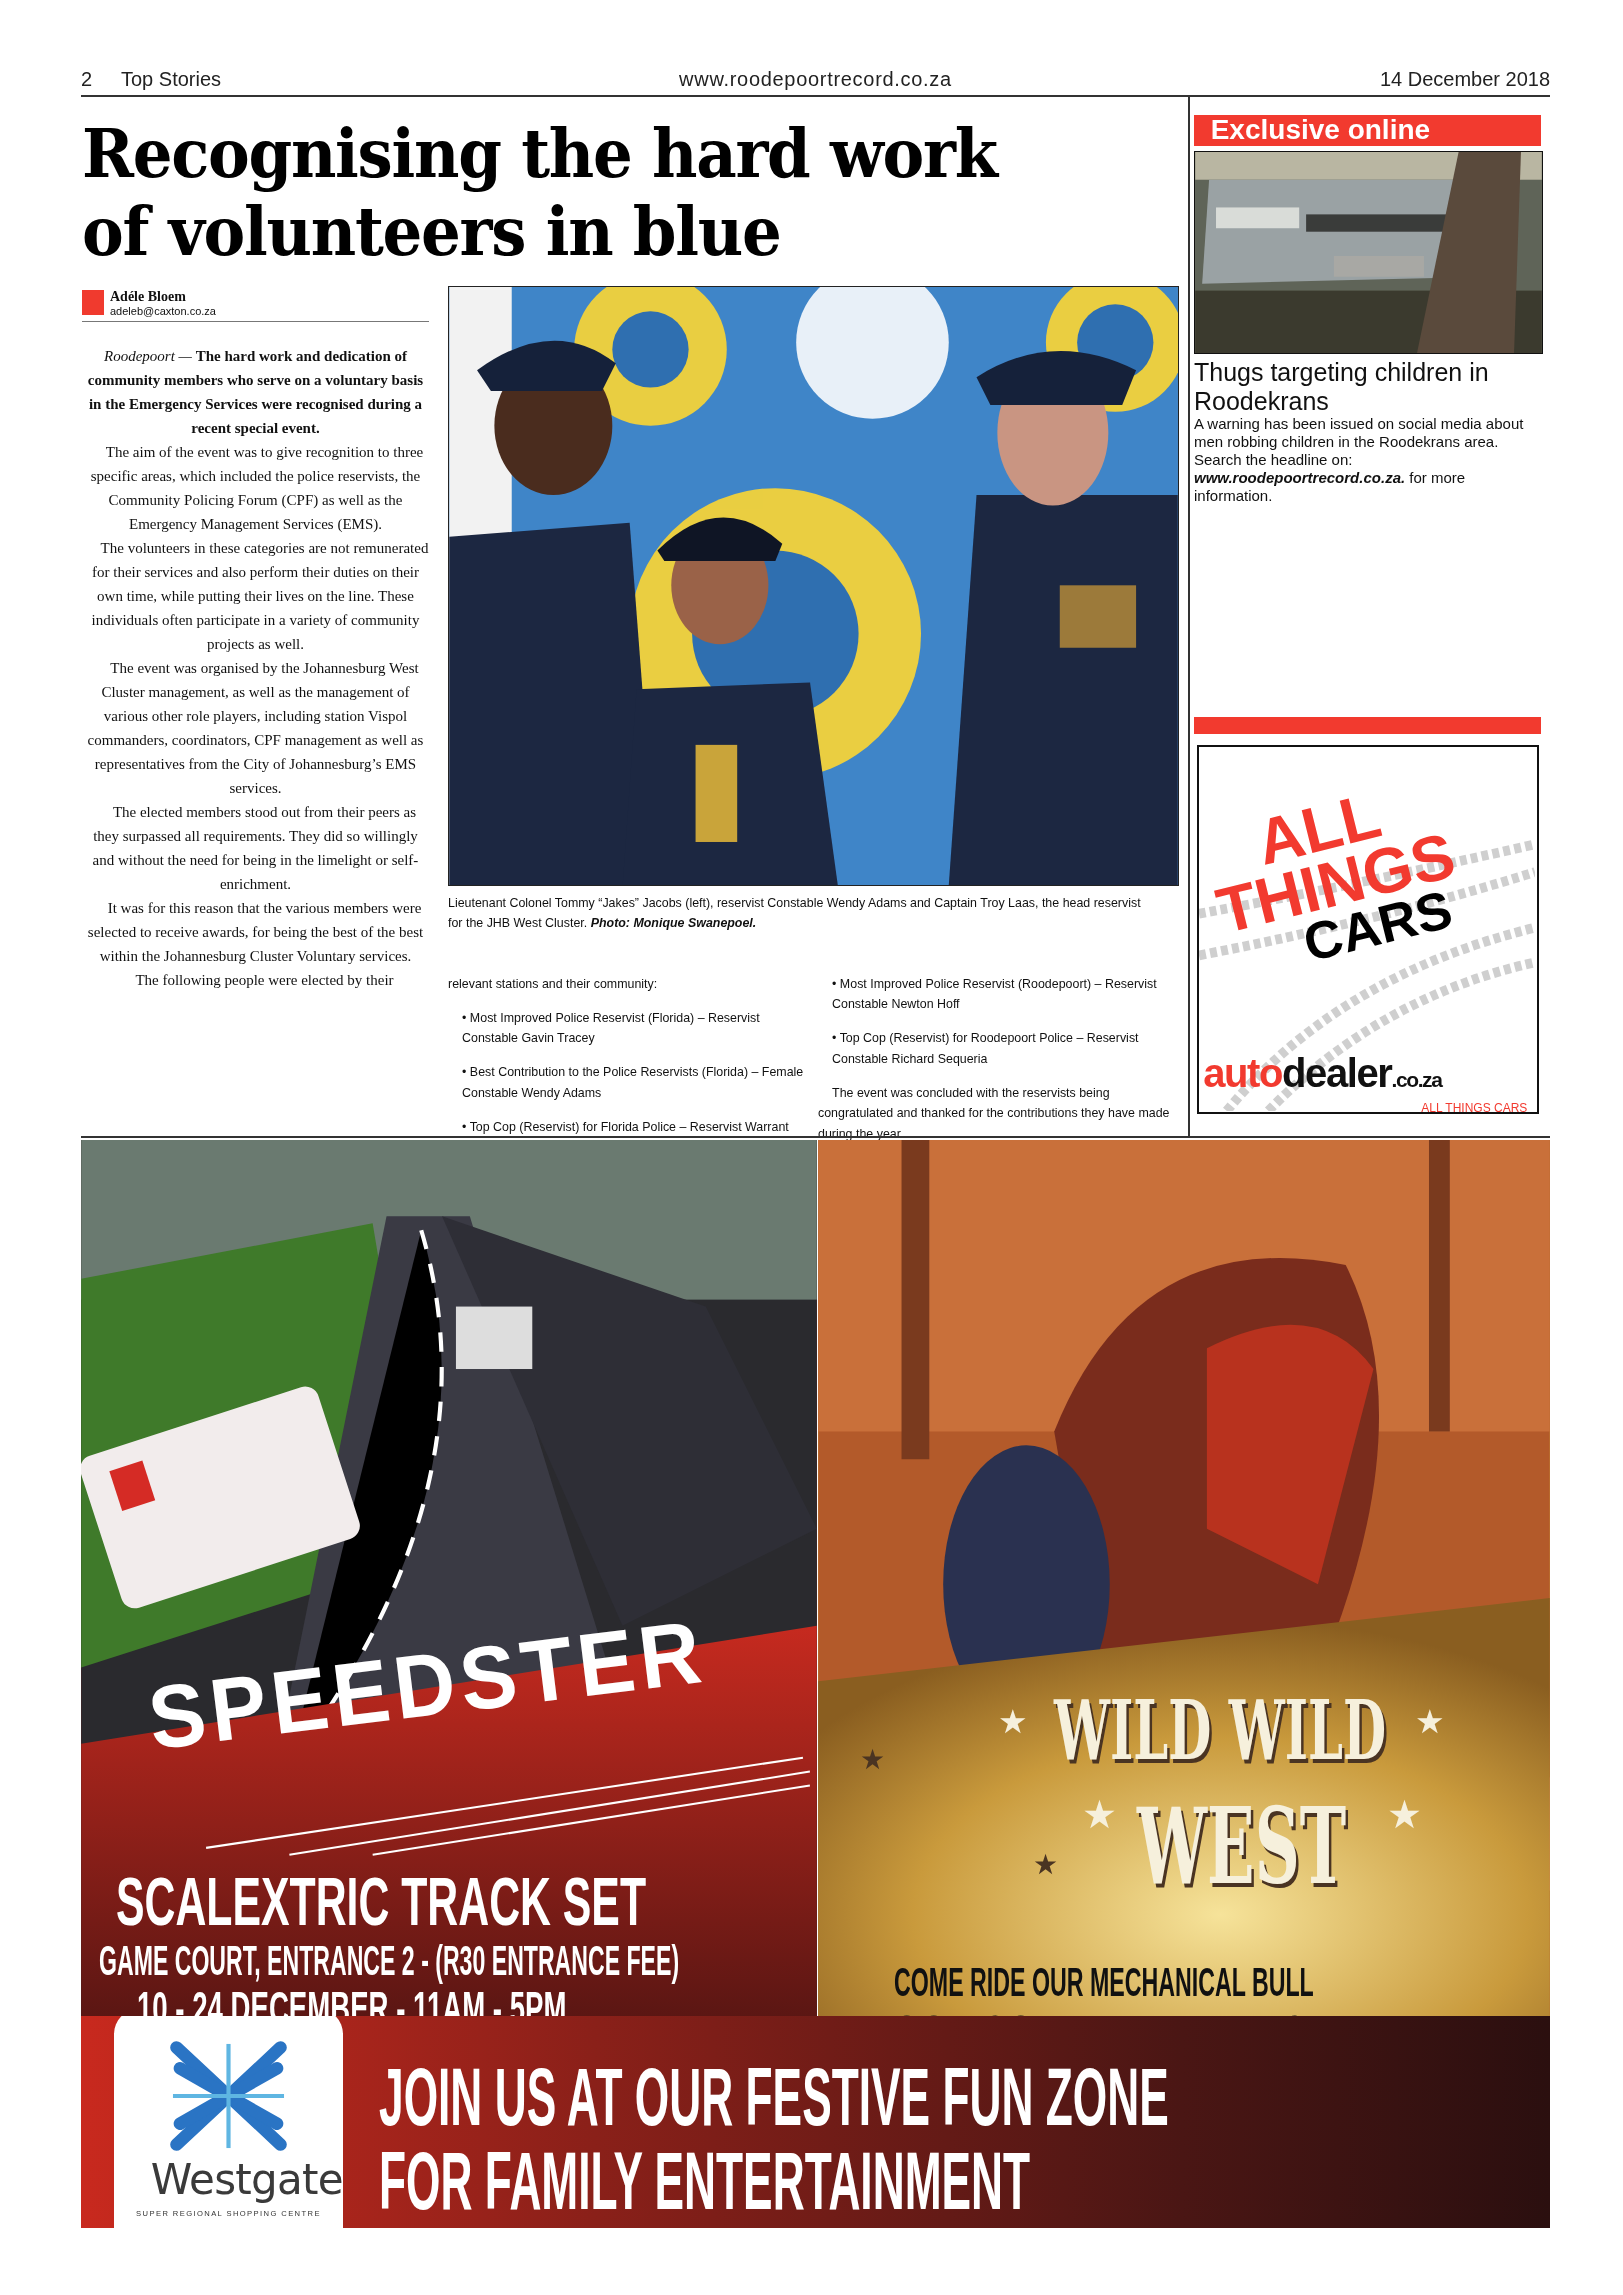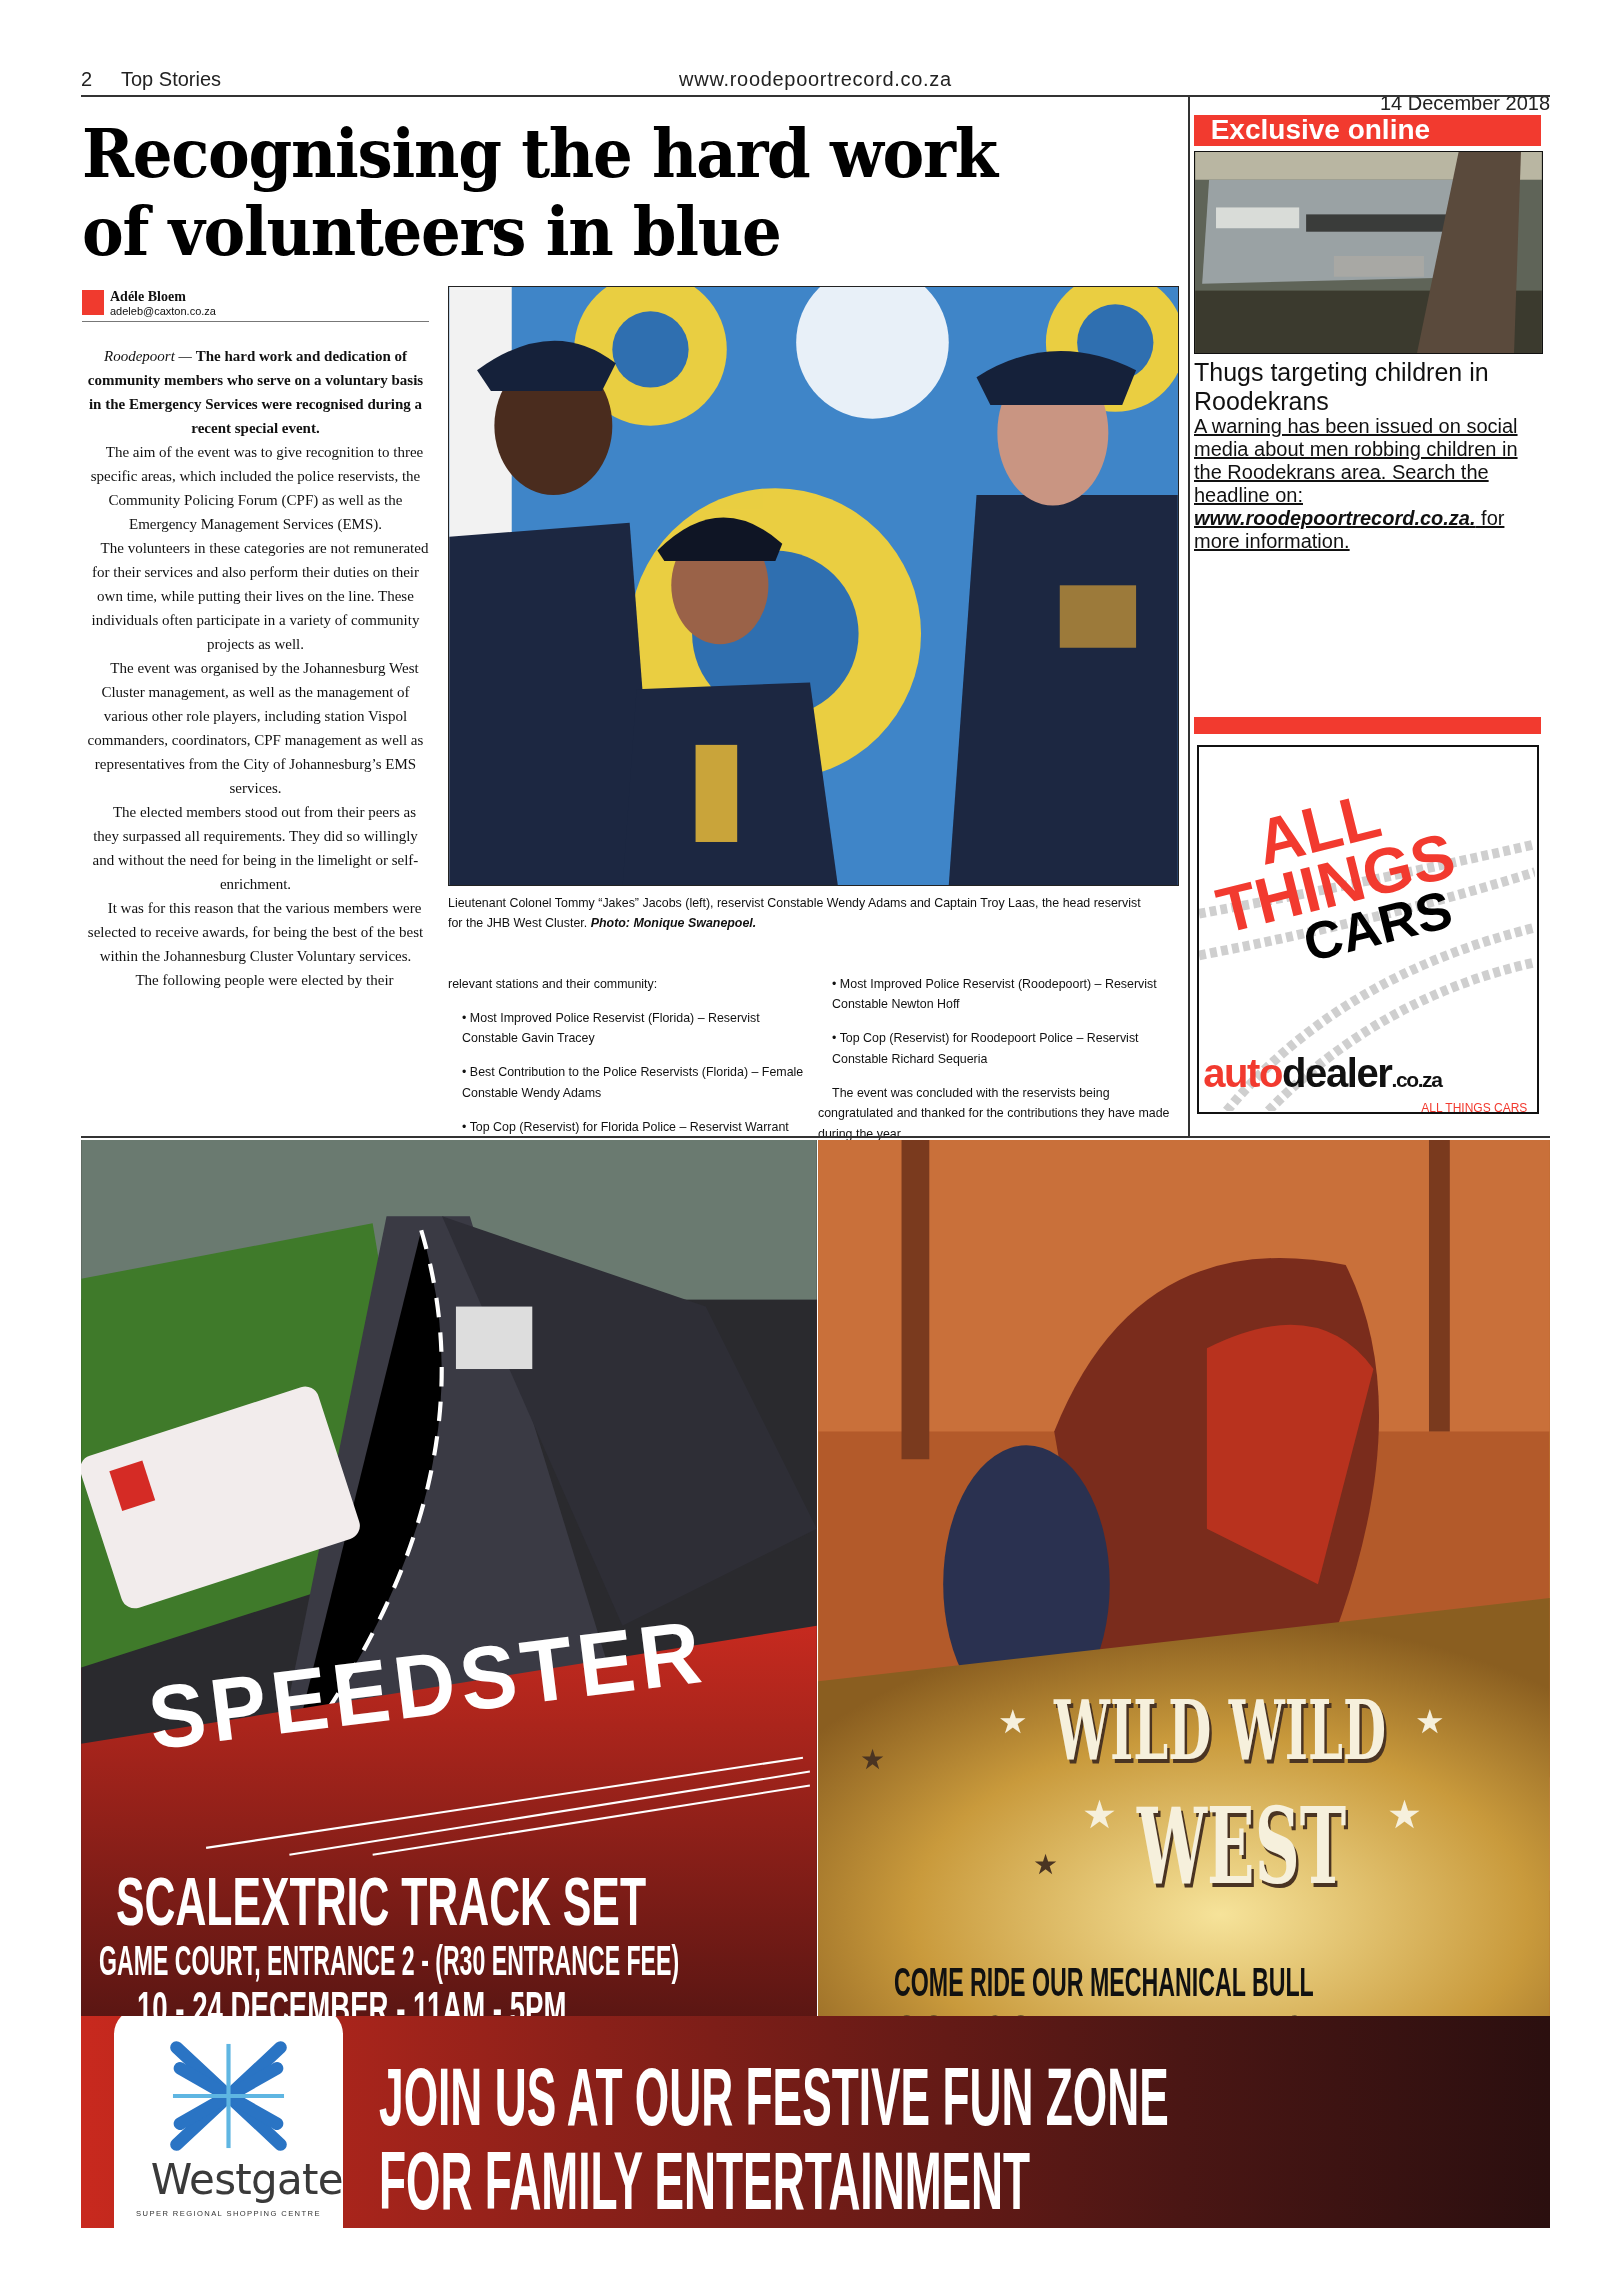--- a/index.html
+++ b/index.html
@@ -3,21 +3,21 @@
 <meta charset="utf-8">
 <style>
   html,body{margin:0;padding:0;background:#fff;}
   body{width:1624px;height:2295px;position:relative;overflow:hidden;color:#111;font-family:"Liberation Serif",serif;}
   .abs{position:absolute;}
   
   .hdr{left:81px;top:67px;width:1469px;height:28px;font-family:"Liberation Sans",sans-serif;font-size:20px;color:#222;}
   .hdr .pg{position:absolute;left:0;top:1.4px;}
   .hdr .sec{position:absolute;left:40px;top:1.4px;}
   .hdr .url{position:absolute;left:0;right:0;top:1.4px;text-align:center;letter-spacing:0.7px;}
-  .hdr .date{position:absolute;right:0;top:1.4px;margin-top:24px;}
+  .hdr .date{position:absolute;right:0;top:1.4px;}
   .hdr-rule{left:81px;top:95px;width:1469px;height:2.1px;background:#333;}
   .vrule{left:1188px;top:97px;width:2.1px;height:1041px;background:#333;}
   
   .headline{left:82px;top:114px;width:1097px;font-family:"DejaVu Serif",serif;font-weight:bold;font-size:68px;line-height:78px;letter-spacing:-1.4px;transform:scaleX(0.92);transform-origin:left top;color:#000;}
   
   .byline-box{left:82px;top:290px;width:22px;height:25px;background:#f03a2e;}
   .byline-name{left:110px;top:289px;font-family:Liberation Serif, serif;font-weight:bold;font-size:14px;}
   .byline-email{left:110px;top:305px;font-family:"Liberation Sans",sans-serif;font-size:11px;}
   .byline-rule{left:82px;top:321px;width:347px;height:1.4px;background:#777;}
   
@@ -30,21 +30,21 @@
   .col3{left:818px;top:960px;width:361px;font-family:"Liberation Sans",sans-serif;font-size:13.5px;line-height:20.5px;transform:scaleX(0.92);transform-origin:left top;width:392px;}
   .bullet{padding-left:15.3px;}
   
   .photo{left:448px;top:286px;width:729px;height:598px;border:1.4px solid #222;overflow:hidden;background:#4a86c4;}
   .caption{left:448px;top:893px;width:757px;font-family:"Liberation Sans",sans-serif;font-size:13.5px;line-height:20px;transform:scaleX(0.92);transform-origin:left top;}
   .caption i{font-weight:bold;}
   
   .excl{left:1194px;top:115px;width:347px;height:30.5px;background:#f23a2f;color:#fff;font-family:"Liberation Sans",sans-serif;font-weight:bold;font-size:28px;line-height:30.5px;padding-left:16.7px;box-sizing:border-box;}
   .side-photo{left:1194px;top:151px;width:347px;height:201px;border:1.4px solid #111;overflow:hidden;background:#6a6e62;}
   .side-title{left:1194px;top:358px;width:347px;font-family:"Liberation Sans",sans-serif;font-size:25px;line-height:29px;}
-  .side-text{left:1194px;top:415px;width:347px;font-family:"Liberation Sans",sans-serif;font-size:20px;line-height:23px;text-decoration:underline;}
+  .side-text{left:1194px;top:415px;width:347px;font-family:"Liberation Sans",sans-serif;font-size:15px;line-height:18px;}
   .side-text b{font-style:italic;}
   .side-bar{left:1194px;top:717px;width:347px;height:16.7px;background:#f23a2f;}
   .ad-cars{left:1197px;top:745px;width:342px;height:369px;border:2.8px solid #111;box-sizing:border-box;overflow:hidden;background:#fff;}
   
   .ad-rule{left:81px;top:1136px;width:1469px;height:2.1px;background:#333;}
   .ad-left{left:81px;top:1140px;width:736px;height:880px;overflow:hidden;background:#7a1f17;}
   .ad-right{left:818px;top:1140px;width:732px;height:880px;overflow:hidden;background:#c89a3a;}
   .ad-bottom{left:81px;top:2016px;width:1469px;height:212px;overflow:hidden;background:linear-gradient(90deg,#c8291e 0%,#8a2019 35%,#4a1614 75%,#2b0f0f 100%);}
   .cond{font-family:"Liberation Sans",sans-serif;font-weight:bold;transform-origin:left top;white-space:nowrap;}
 </style>

